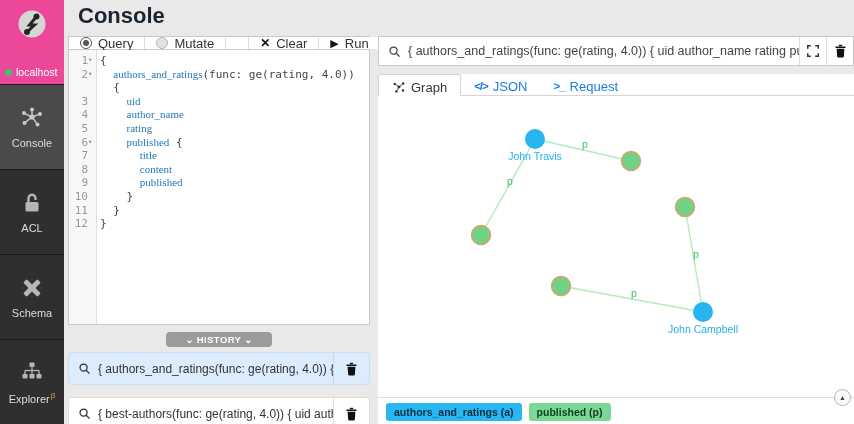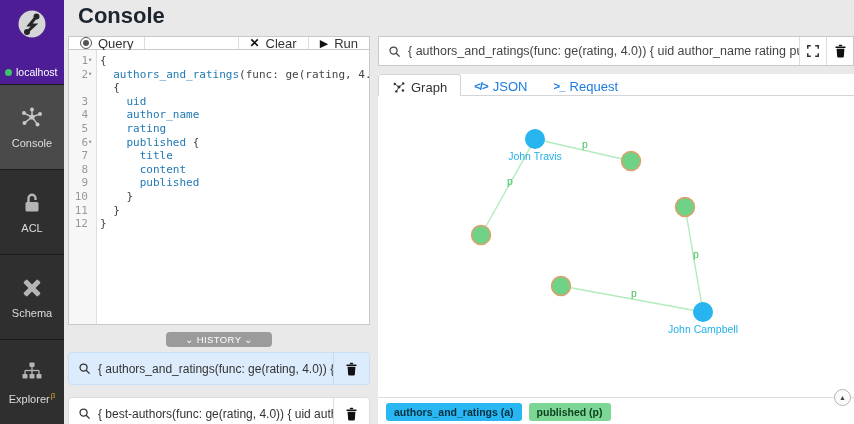--- a/index.html
+++ b/index.html
@@ -2,21 +2,21 @@
 <html><head>
 <meta charset="utf-8">
 <style>
   * { margin:0; padding:0; box-sizing:border-box; }
   html,body { width:854px; height:424px; overflow:hidden; }
   body { font-family:"Liberation Sans", sans-serif; background:#e9e9e9; }
   .app { display:flex; width:854px; height:424px; }
 
   
   .sidebar { width:64px; background:#2f2f2f; flex:0 0 64px; display:flex; flex-direction:column; }
-  .logo-block { height:84px; background:#4c1d95; position:relative; }
+  .logo-block { height:84px; background:#ec4899; position:relative; }
   .logo-block svg { display:block; margin:9px auto 0; }
   .server { position:absolute; left:5px; bottom:6px; display:flex; align-items:center; gap:4px;
             color:#fff; font-size:10.5px; white-space:nowrap; }
   .dot { width:7px; height:7px; border-radius:50%; background:#3ac569; display:inline-block; }
   .nav-item { height:85px; border-top:1px solid #1c1c1c; display:flex; flex-direction:column;
               align-items:center; justify-content:center; gap:7px; color:#ddd; font-size:11px; cursor:pointer; }
   .nav-item.active { background:#4a4a4a; }
   .nav-icon svg { display:block; }
   .beta { color:#d4a62a; font-size:8px; vertical-align:super; margin-left:1px; }
 
@@ -41,25 +41,25 @@
   .editor { height:275px; background:#fff; border:1px solid #c9c9c9; border-top:none; position:relative;
             font-family:"DejaVu Sans Mono", monospace; font-size:11px; line-height:13.6px; overflow:hidden; cursor:text; }
   .editor::before { content:''; position:absolute; left:0; top:0; bottom:0; width:27px;
                     background:#f7f7f7; border-right:1px solid #e0e0e0; }
   .cm-lines { position:relative; padding-top:4px; }
   .cm-line { display:flex; }
   .cm-gutter { width:27px; flex:0 0 27px; display:flex; justify-content:flex-end; color:#999; position:relative; }
   .cm-gutter .ln { text-align:right; }
   .cm-gutter .fold { width:8px; font-size:7px; color:#888; line-height:13.6px; }
   .cm-code { white-space:pre; padding-left:4px; color:#444; }
-  .tok-id { color:#2079b5; }
+  .tok-id { color:#2079b5;font-family:Liberation Serif, serif; }
   .tok-p { color:#444; }
 
   .history-pill { margin:7px auto 0; width:fit-content; background:#9b9b9b; color:#fff;
-                  font-size:9.5px; font-weight:normal; padding:2px 19px; border-radius:4px; letter-spacing:.4px; cursor:pointer; }
+                  font-size:9.5px; font-weight:bold; padding:2px 19px; border-radius:4px; letter-spacing:.4px; cursor:pointer; }
   .history-item { margin-top:5px; height:33px; border-radius:4px; display:flex; align-items:center;
                   background:#fff; border:1px solid #ddd; cursor:pointer; }
   .history-item.active { background:#ddecfc; border-color:#c8def5; }
   .history-item.second { margin-top:12px; }
   .hist-icon { margin:0 7px 0 9px; display:flex; }
   .hist-text { flex:1; font-size:12px; color:#333; white-space:nowrap; overflow:hidden; }
   .hist-trash { width:36px; align-self:stretch; display:flex; align-items:center; justify-content:center;
                 border-left:1px solid #ddd; cursor:pointer; }
   .history-item.active .hist-trash { border-left-color:#c3d9f0; }
 
@@ -180,20 +180,24 @@
   </aside>
 
   <div class="main">
     <h1 class="page-title">Console</h1>
 
     <section class="left-panel">
       <div class="toolbar">
         <label class="seg">
           <span class="radio-icon checked"></span>
           <span>Query</span>
+        </label>
+        <label class="seg">
+          <span class="radio-icon unchecked"></span>
+          <span>Mutate</span>
         </label>
         <div class="seg spacer"></div>
         <button class="seg">
           <span class="x-glyph">✕</span>
           <span>Clear</span>
         </button>
         <button class="seg" style="border-right:none">
           <span class="run-glyph">▶</span>
           <span>Run</span>
         </button>

